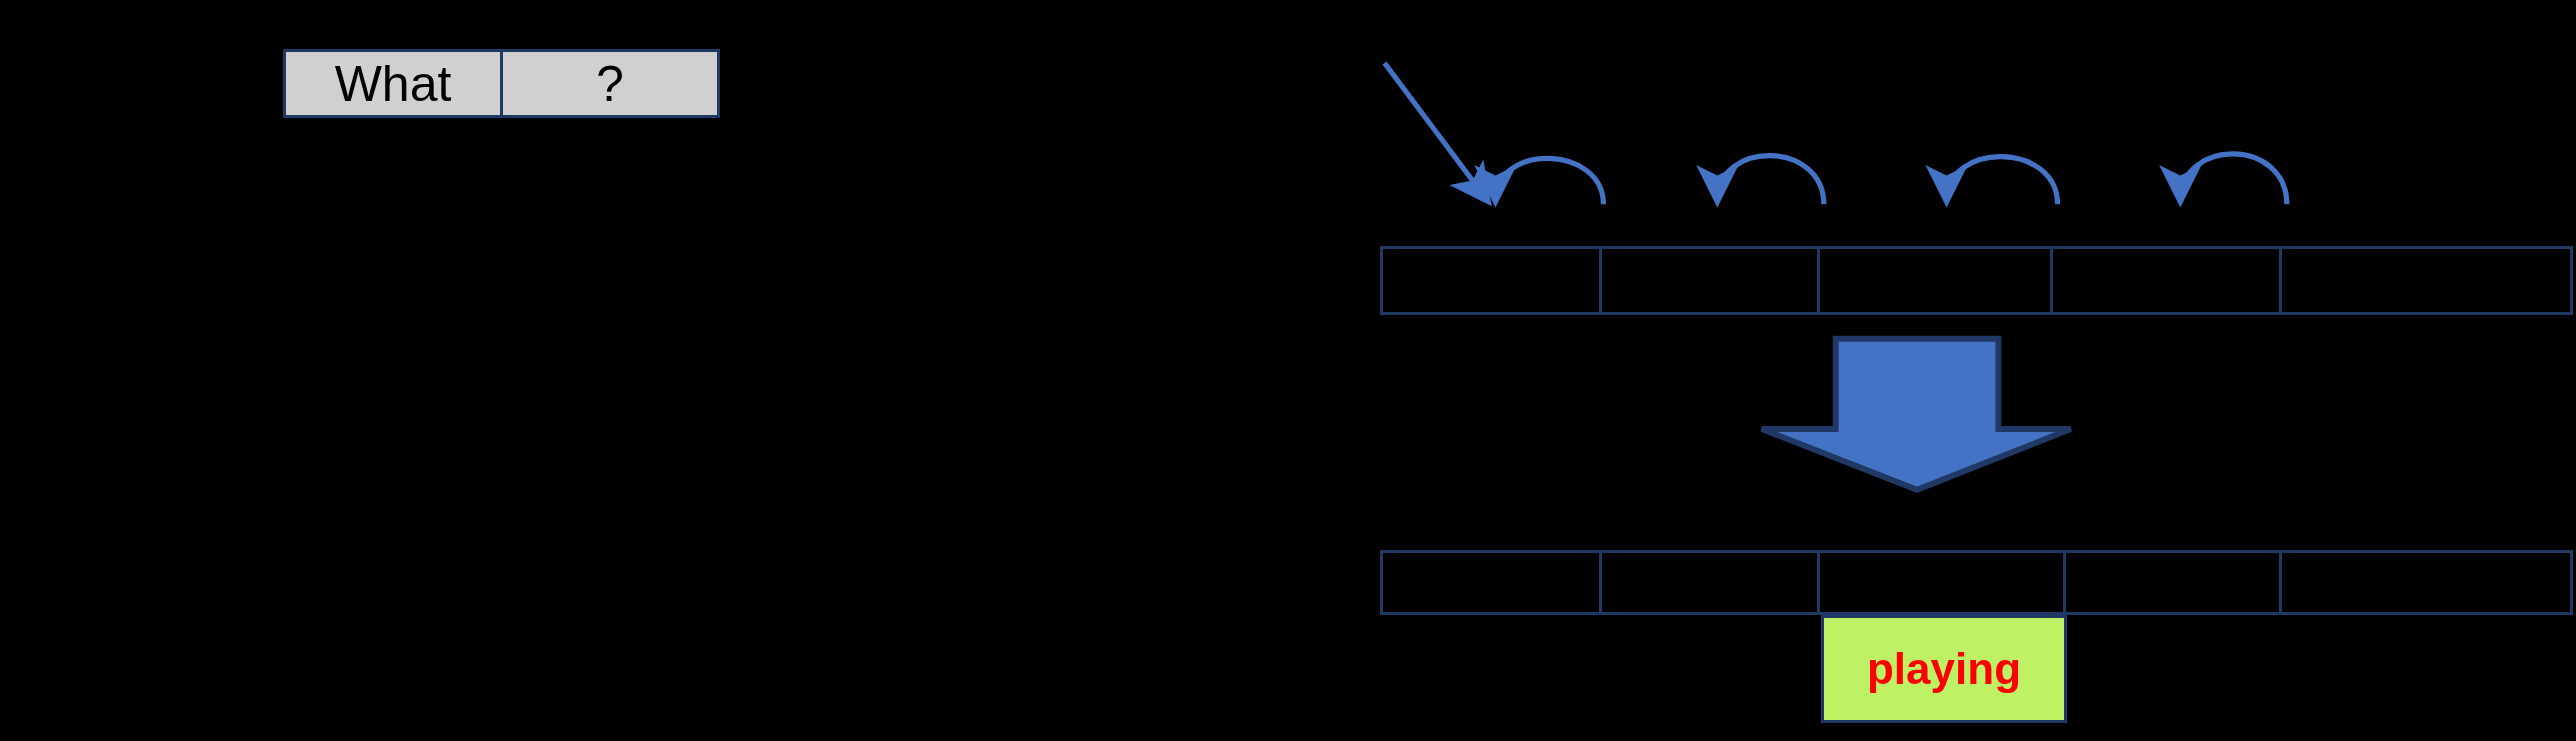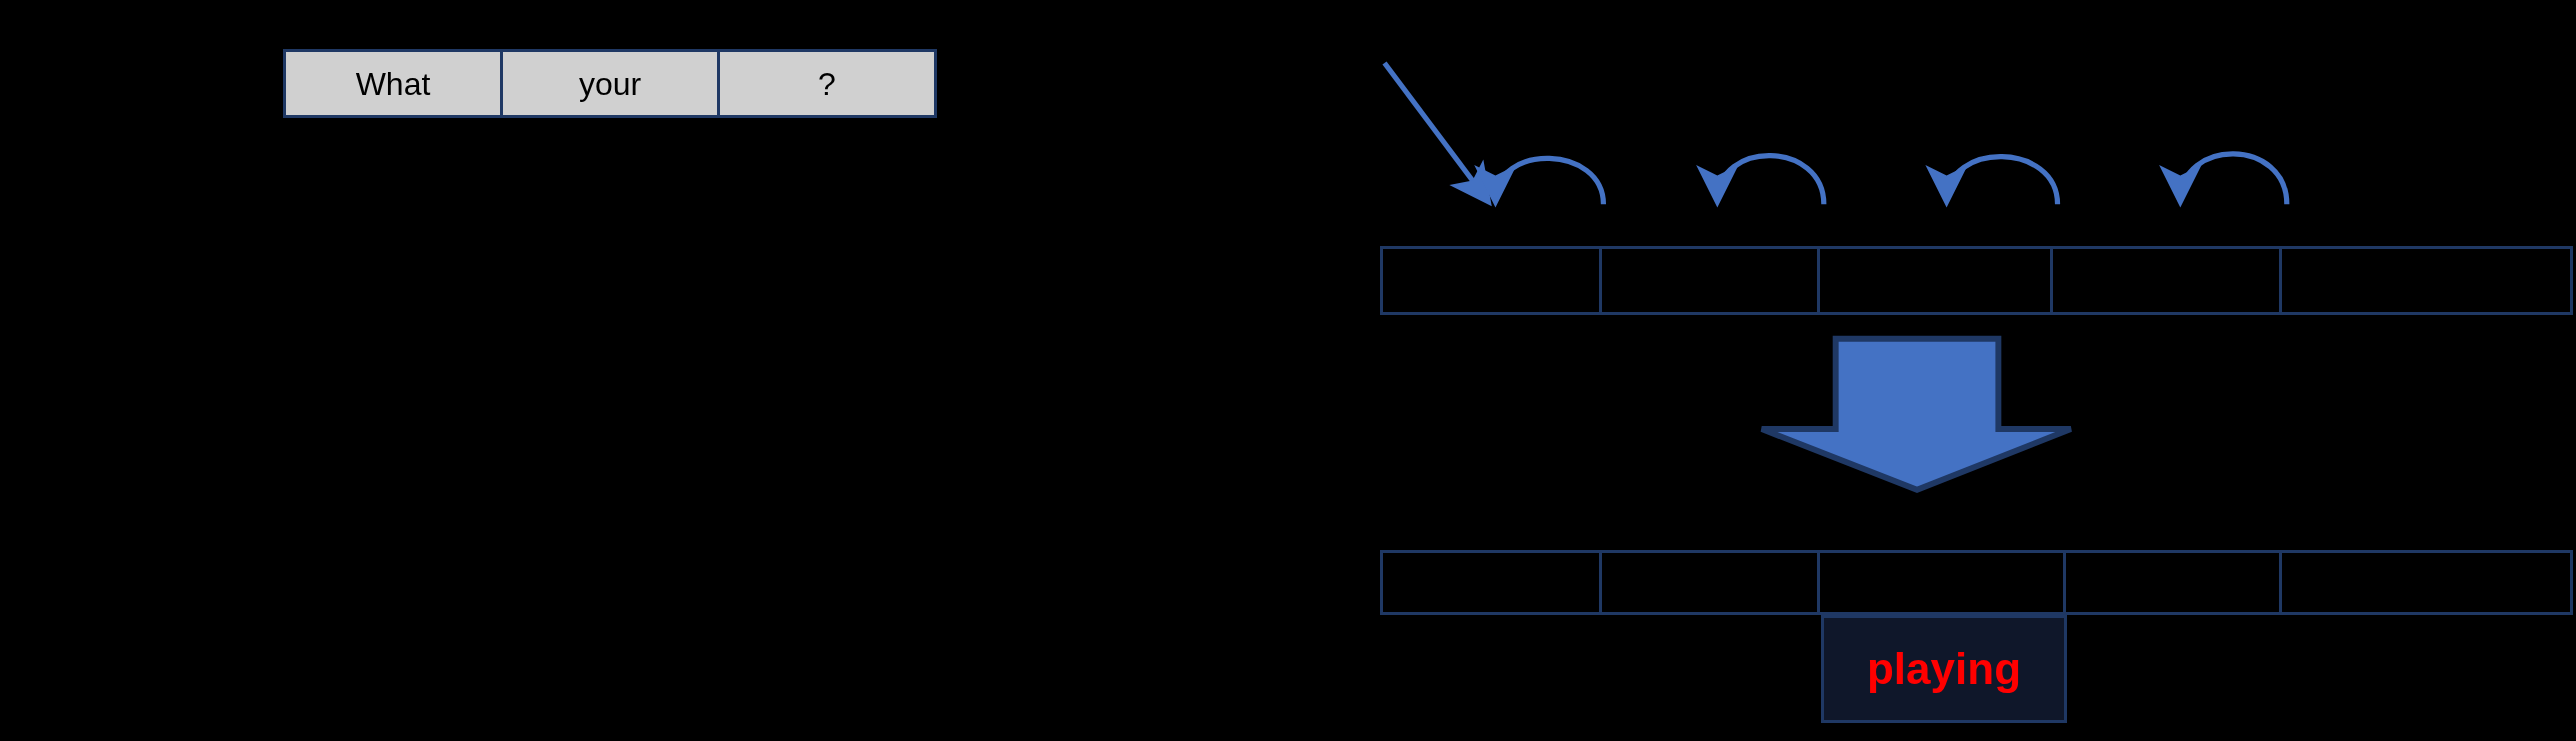--- a/index.html
+++ b/index.html
@@ -23,21 +23,21 @@
     display: flex;
     box-sizing: border-box;
   }
   .cell {
     box-sizing: border-box;
     border: 3px solid #1F3864;
     margin-left: -3px;
     display: flex;
     align-items: center;
     justify-content: center;
-    font-size: 32px;
+    font-size: 50px;
     line-height: 1;
     white-space: nowrap;
     margin-top: 40px;
   }
   .cell:first-child { margin-left: 0; }
 
   
   #source-table {
     left: 283px;
     top: 9px;
@@ -68,21 +68,21 @@
 
   
   #output-cell {
     position: absolute;
     left: 1821px;
     top: 615px;
     width: 246px;
     height: 108px;
     box-sizing: border-box;
     border: 3px solid #1F3864;
-    background: #0f172a;
+    background: #bef264;
     color: #FF0000;
     display: flex;
     align-items: center;
     justify-content: center;
     font-size: 44px;
     font-weight: 700;
     line-height: 1;
   }
 
   
@@ -95,21 +95,20 @@
     pointer-events: none;
   }
 </style>
 </head>
 <body>
 
 <div id="canvas">
 
   <div class="grid" id="source-table">
     <div class="cell">What</div>
-    <div class="cell">your</div>
     <div class="cell">?</div>
   </div>
 
   <div class="grid" id="encoder-table">
     <div class="cell empty-cell" style="width:222px"></div>
     <div class="cell empty-cell" style="width:221px"></div>
     <div class="cell empty-cell" style="width:236px"></div>
     <div class="cell empty-cell" style="width:232px"></div>
     <div class="cell empty-cell" style="width:294px"></div>
   </div>

